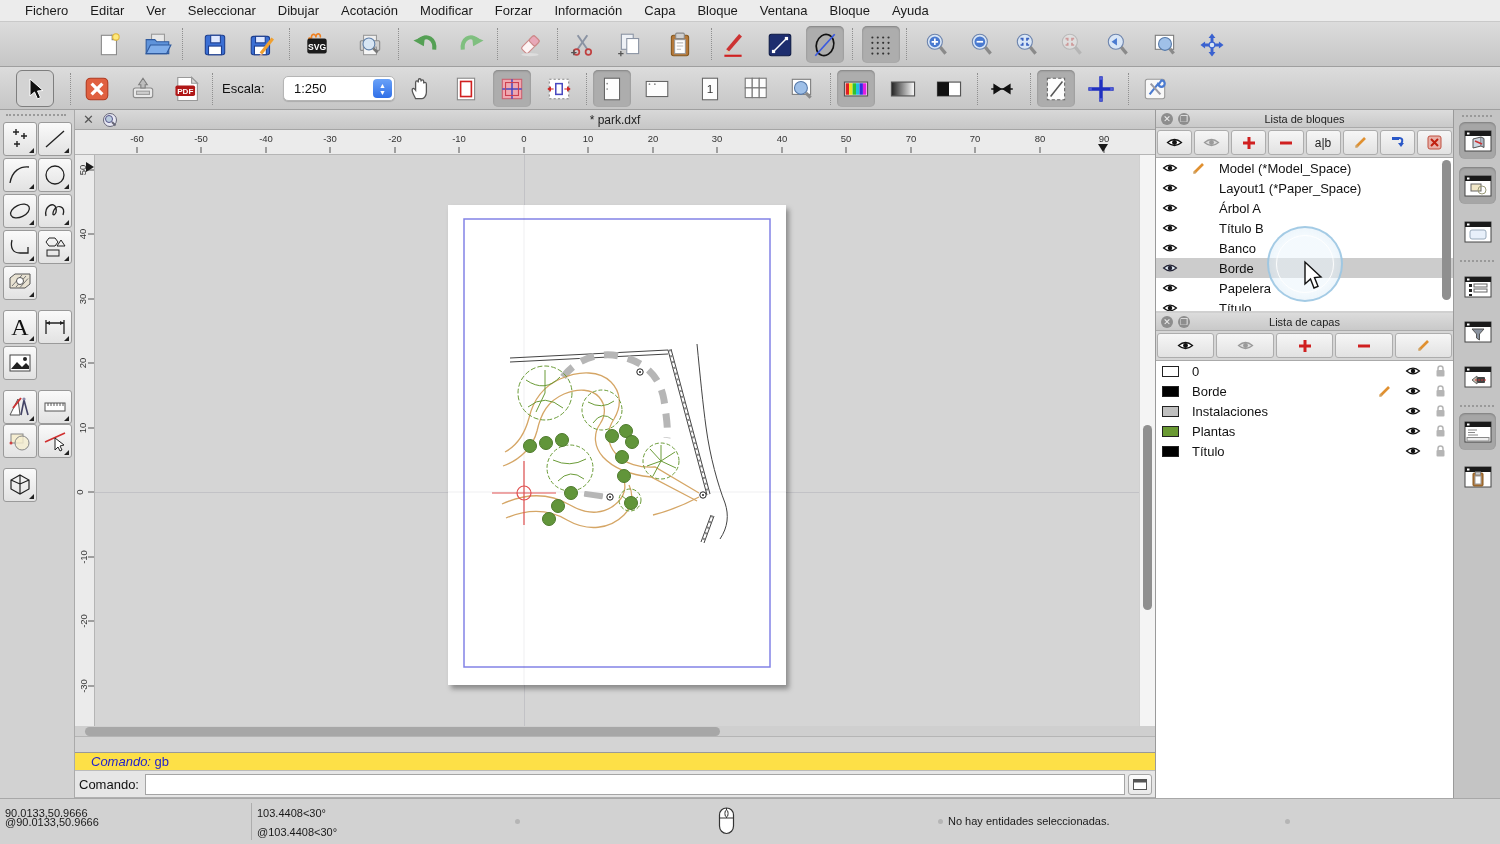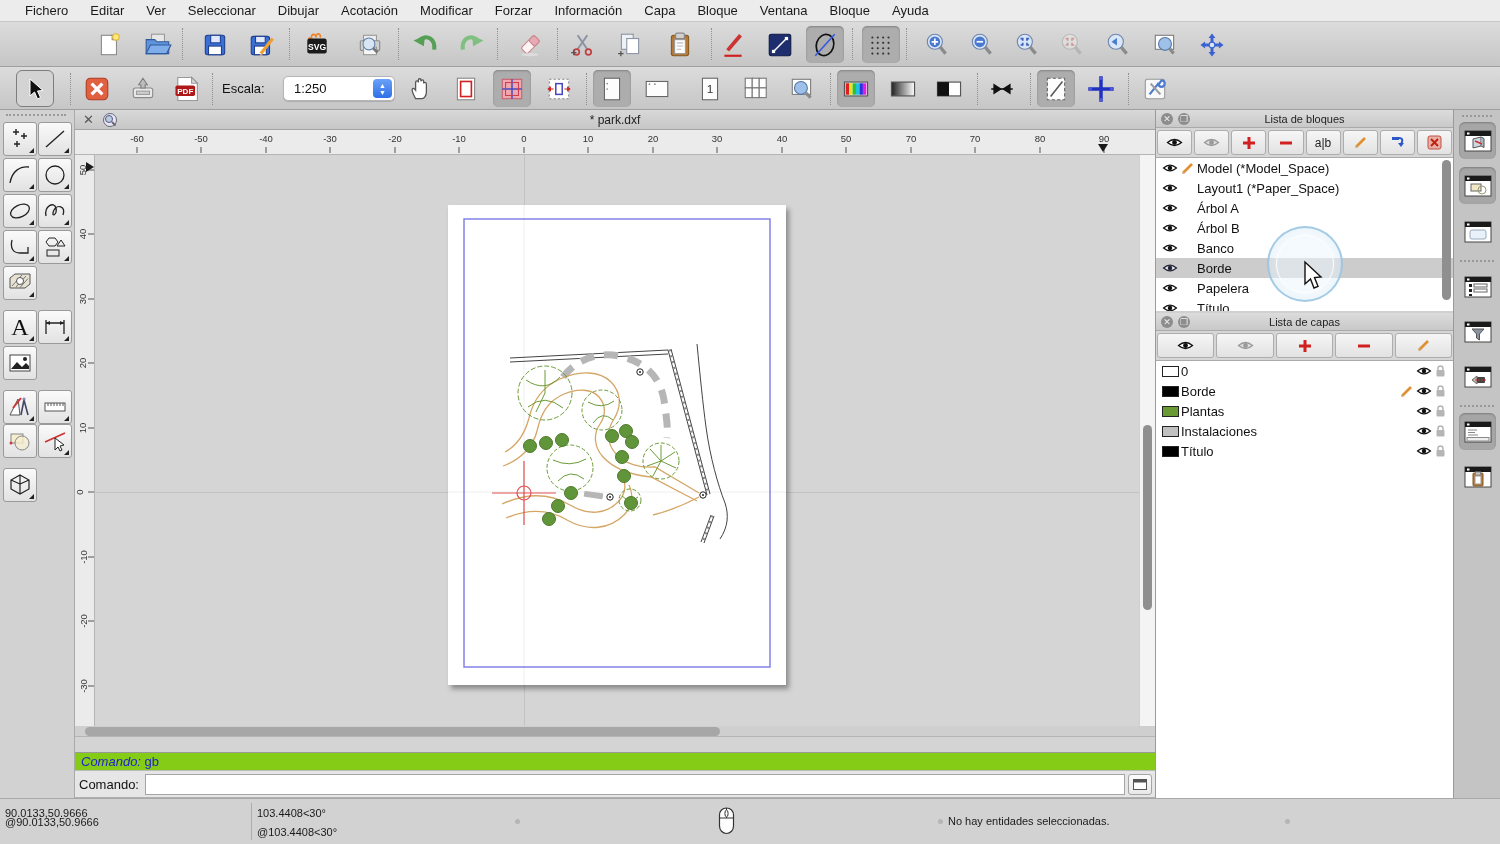--- a/index.html
+++ b/index.html
@@ -44,35 +44,35 @@
   .axis-v{position:absolute;top:0;bottom:0;width:1px;background:rgba(100,100,125,.16);}
   .axis-h{position:absolute;left:0;right:0;height:1px;background:rgba(100,100,125,.16);}
   #paper{position:absolute;left:353px;top:50px;width:338px;height:480px;background:#fff;box-shadow:3px 4px 5px rgba(0,0,0,.35);}
   
   #vscroll{position:absolute;right:0;top:0;bottom:0;width:16px;background:#f4f4f4;border-left:1px solid #d0d0d0;}
   #vscroll .thumb{position:absolute;left:3px;width:9px;top:270px;height:185px;background:#8f8f8f;border-radius:5px;}
   #hscrollbar{position:absolute;left:75px;top:726px;width:1080px;height:11px;background:#cfcfcf;border-bottom:1px solid #b5b5b5;}
   #hscrollbar .thumb{position:absolute;top:1px;height:9px;left:10px;width:635px;background:#a7a7a7;border-radius:5px;}
   #gridinfo{position:absolute;left:75px;top:737px;width:1080px;height:15px;background:#fafafa;border-bottom:1px solid #cfcfcf;font-size:11px;color:#222;text-align:right;padding-right:6px;line-height:15px;}
   
-  #cmd-history{position:absolute;left:75px;top:752px;width:1080px;height:19px;background:#84cc16;border-top:1px solid #999;border-bottom:1px solid #bbb;font-size:13px;line-height:18px;padding-left:6px;color:#2323cc;}
+  #cmd-history{position:absolute;left:75px;top:752px;width:1080px;height:19px;background:#fde047;border-top:1px solid #999;border-bottom:1px solid #bbb;font-size:13px;line-height:18px;padding-left:16px;color:#2323cc;}
   #cmd-history .lbl{font-style:italic;}
   #cmd-row{position:absolute;left:75px;top:771px;width:1080px;height:27px;background:#e6e6e6;display:flex;align-items:center;border-bottom:1px solid #b0b0b0;}
   #cmd-row .lbl{font-size:13px;color:#111;margin-left:4px;margin-right:6px;}
   #cmd-input{flex:1;height:21px;background:#fff;border:1px solid #a5a5a5;font-size:13px;padding:0 4px;outline:none;}
   #cmd-popout{width:24px;height:21px;margin:0 3px;background:linear-gradient(#fcfcfc,#e8e8e8);border:1px solid #a5a5a5;border-radius:3px;display:flex;align-items:center;justify-content:center;}
   
   #rpanels{position:absolute;left:1155px;top:110px;width:298px;height:688px;background:#d0d0d0;border-left:1px solid #9a9a9a;}
   .phead{height:18px;background:linear-gradient(#dcdcdc,#c9c9c9);border-bottom:1px solid #aaa;position:relative;display:flex;align-items:center;}
   .phead .ttl{position:absolute;left:0;right:0;text-align:center;font-size:11px;color:#222;}
   .pcirc{width:12px;height:12px;border-radius:50%;background:#8d8d8d;color:#eee;font-size:9px;line-height:12px;text-align:center;margin-left:5px;z-index:2;}
   .ptools{display:flex;background:#d6d6d6;border-bottom:1px solid #aaa;padding:2px 1px;gap:2px;}
   .pbtn{flex:1;height:25px;background:linear-gradient(#f6f6f6,#e2e2e2);border:1px solid #adadad;border-radius:3px;display:flex;align-items:center;justify-content:center;font-size:12px;color:#222;}
   .plist{background:#fff;overflow:hidden;position:relative;}
-  .prow{height:20px;display:flex;align-items:center;font-size:13px;color:#111;padding-left:6px;gap:2px;text-align:center;}
+  .prow{height:20px;display:flex;align-items:center;font-size:13px;color:#111;padding-left:6px;gap:13px;text-align:center;}
   .prow.sel{background:#cccccc;}
   .swatch{width:17px;height:11px;border:1px solid #222;flex:none;}
   .rowspacer{flex:1;}
   .vscroll2{position:absolute;right:1px;top:2px;width:11px;bottom:2px;}
   .vscroll2 .thumb{position:absolute;left:1px;width:9px;background:#8f8f8f;border-radius:5px;}
   
   #rstrip{position:absolute;left:1453px;top:110px;width:47px;height:688px;background:#c4c4c4;border-left:1px solid #9a9a9a;}
   #rstrip .handle{position:absolute;left:8px;top:5px;width:30px;border-top:2px dotted #999;}
   .sbtn{position:absolute;left:5px;width:37px;height:37px;border-radius:6px;display:flex;align-items:center;justify-content:center;}
   .sbtn.pressed{background:#a6a6a6;box-shadow:inset 0 1px 2px rgba(0,0,0,.25);}
@@ -828,21 +828,21 @@
             </svg>
             <span style="width:15px"></span>
             <span>Árbol A</span>
           </div>
         <div class="prow">
             <svg width="16" height="12" viewBox="0 0 17 13">
               <path d="M1.5,6.5 Q8.5,0.5 15.5,6.5 Q8.5,12.5 1.5,6.5 Z" fill="#fff" stroke="#111" stroke-width="1.3"></path>
               <circle cx="8.5" cy="6.5" r="2.4" fill="#111"></circle>
             </svg>
             <span style="width:15px"></span>
-            <span>Árbol B</span>
+            <span>Título B</span>
           </div>
         <div class="prow">
             <svg width="16" height="12" viewBox="0 0 17 13">
               <path d="M1.5,6.5 Q8.5,0.5 15.5,6.5 Q8.5,12.5 1.5,6.5 Z" fill="#fff" stroke="#111" stroke-width="1.3"></path>
               <circle cx="8.5" cy="6.5" r="2.4" fill="#111"></circle>
             </svg>
             <span style="width:15px"></span>
             <span>Banco</span>
           </div>
         <div class="prow sel">
@@ -936,35 +936,35 @@
             <svg width="16" height="12" viewBox="0 0 17 13">
               <path d="M1.5,6.5 Q8.5,0.5 15.5,6.5 Q8.5,12.5 1.5,6.5 Z" fill="#fff" stroke="#111" stroke-width="1.3"></path>
               <circle cx="8.5" cy="6.5" r="2.4" fill="#111"></circle>
             </svg>
             <svg width="13" height="14" viewBox="0 0 13 14" style="margin-right:6px">
               <rect x="2.5" y="6" width="8" height="6.5" rx="1" fill="#b5b5b5"></rect>
               <path d="M4,6 V4.5 a2.5,2.5 0 0 1 5,0 V6" fill="none" stroke="#b5b5b5" stroke-width="1.5"></path>
             </svg>
           </div>
         <div class="prow">
-            <span class="swatch" style="background-color: rgb(106, 154, 51);"></span>
-            <span>Plantas</span>
+            <span class="swatch" style="background-color: rgb(192, 192, 192);"></span>
+            <span>Instalaciones</span>
             <span class="rowspacer"></span>
             <svg width="16" height="12" viewBox="0 0 17 13">
               <path d="M1.5,6.5 Q8.5,0.5 15.5,6.5 Q8.5,12.5 1.5,6.5 Z" fill="#fff" stroke="#111" stroke-width="1.3"></path>
               <circle cx="8.5" cy="6.5" r="2.4" fill="#111"></circle>
             </svg>
             <svg width="13" height="14" viewBox="0 0 13 14" style="margin-right:6px">
               <rect x="2.5" y="6" width="8" height="6.5" rx="1" fill="#b5b5b5"></rect>
               <path d="M4,6 V4.5 a2.5,2.5 0 0 1 5,0 V6" fill="none" stroke="#b5b5b5" stroke-width="1.5"></path>
             </svg>
           </div>
         <div class="prow">
-            <span class="swatch" style="background-color: rgb(192, 192, 192);"></span>
-            <span>Instalaciones</span>
+            <span class="swatch" style="background-color: rgb(106, 154, 51);"></span>
+            <span>Plantas</span>
             <span class="rowspacer"></span>
             <svg width="16" height="12" viewBox="0 0 17 13">
               <path d="M1.5,6.5 Q8.5,0.5 15.5,6.5 Q8.5,12.5 1.5,6.5 Z" fill="#fff" stroke="#111" stroke-width="1.3"></path>
               <circle cx="8.5" cy="6.5" r="2.4" fill="#111"></circle>
             </svg>
             <svg width="13" height="14" viewBox="0 0 13 14" style="margin-right:6px">
               <rect x="2.5" y="6" width="8" height="6.5" rx="1" fill="#b5b5b5"></rect>
               <path d="M4,6 V4.5 a2.5,2.5 0 0 1 5,0 V6" fill="none" stroke="#b5b5b5" stroke-width="1.5"></path>
             </svg>
           </div>

